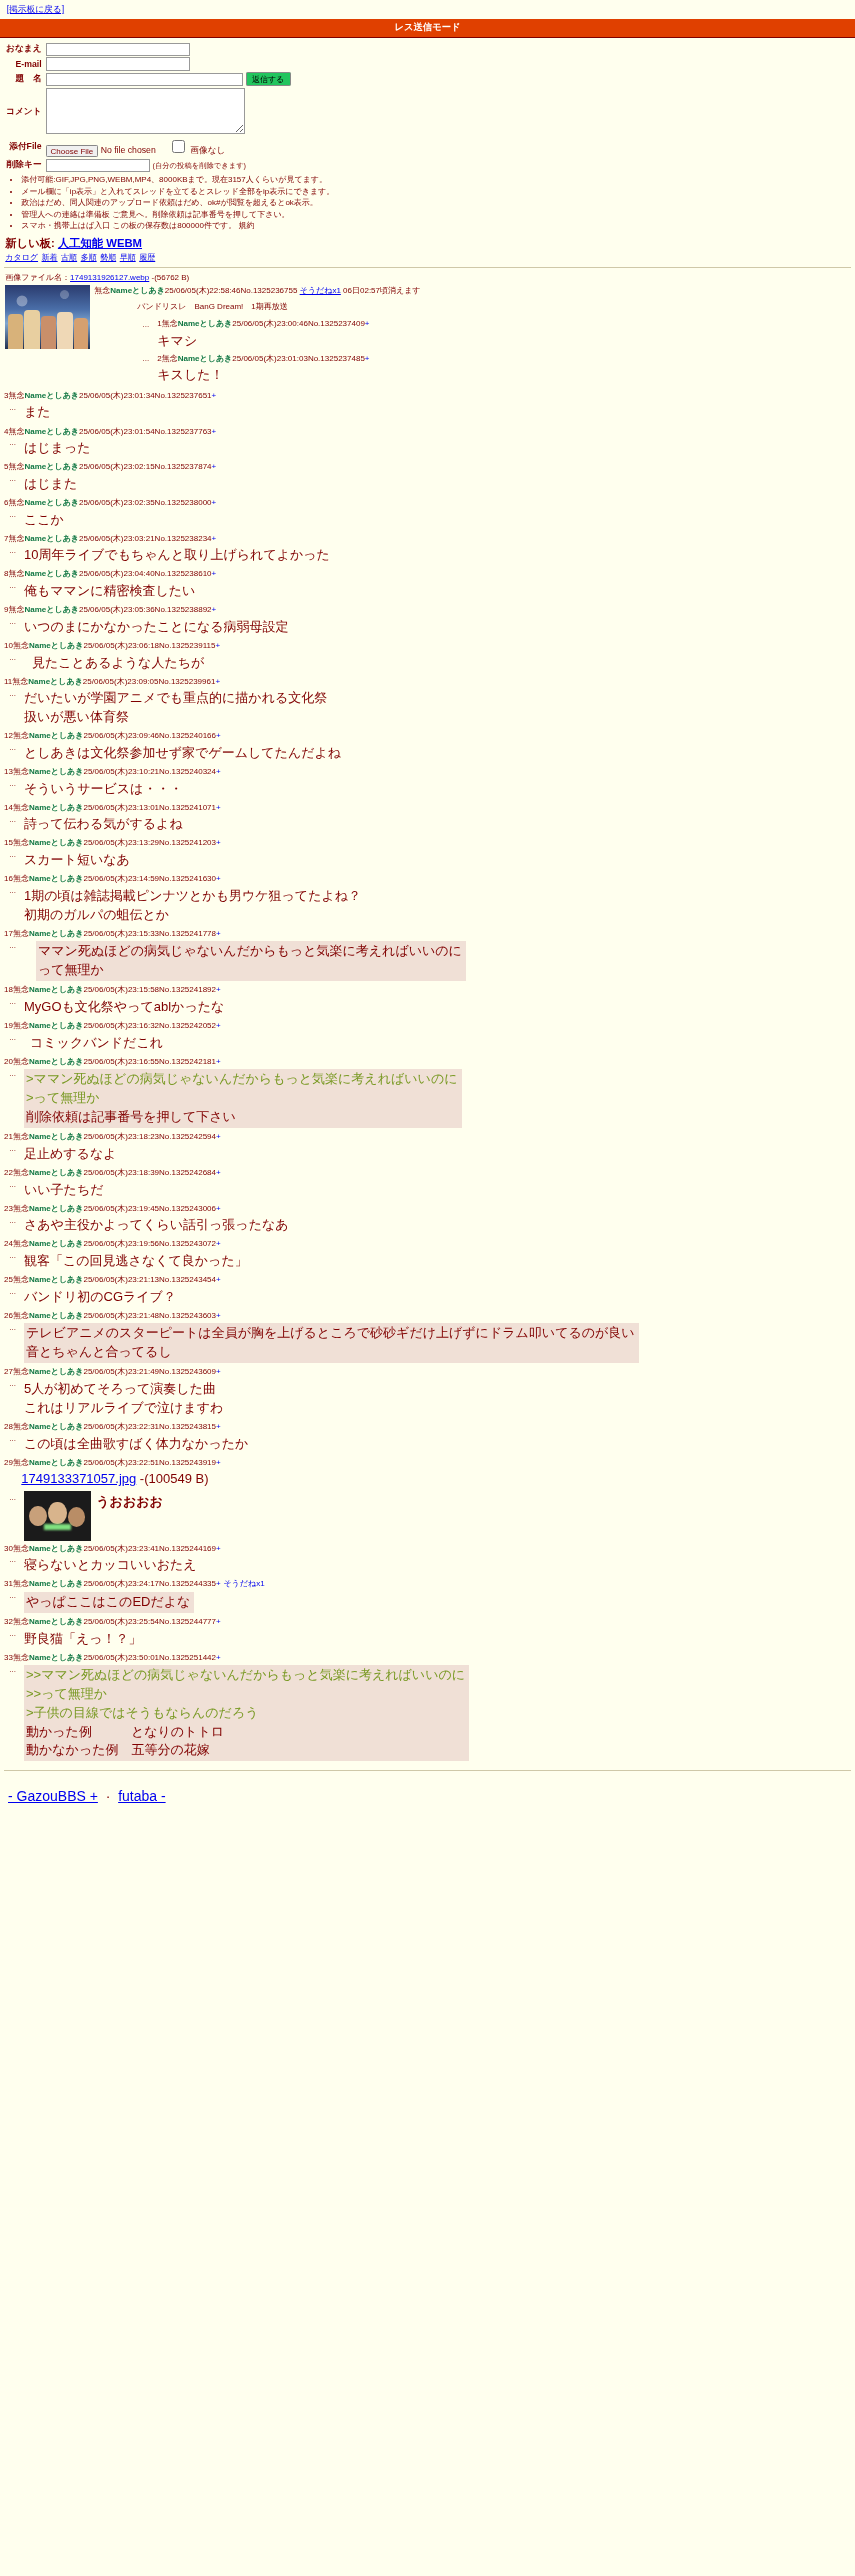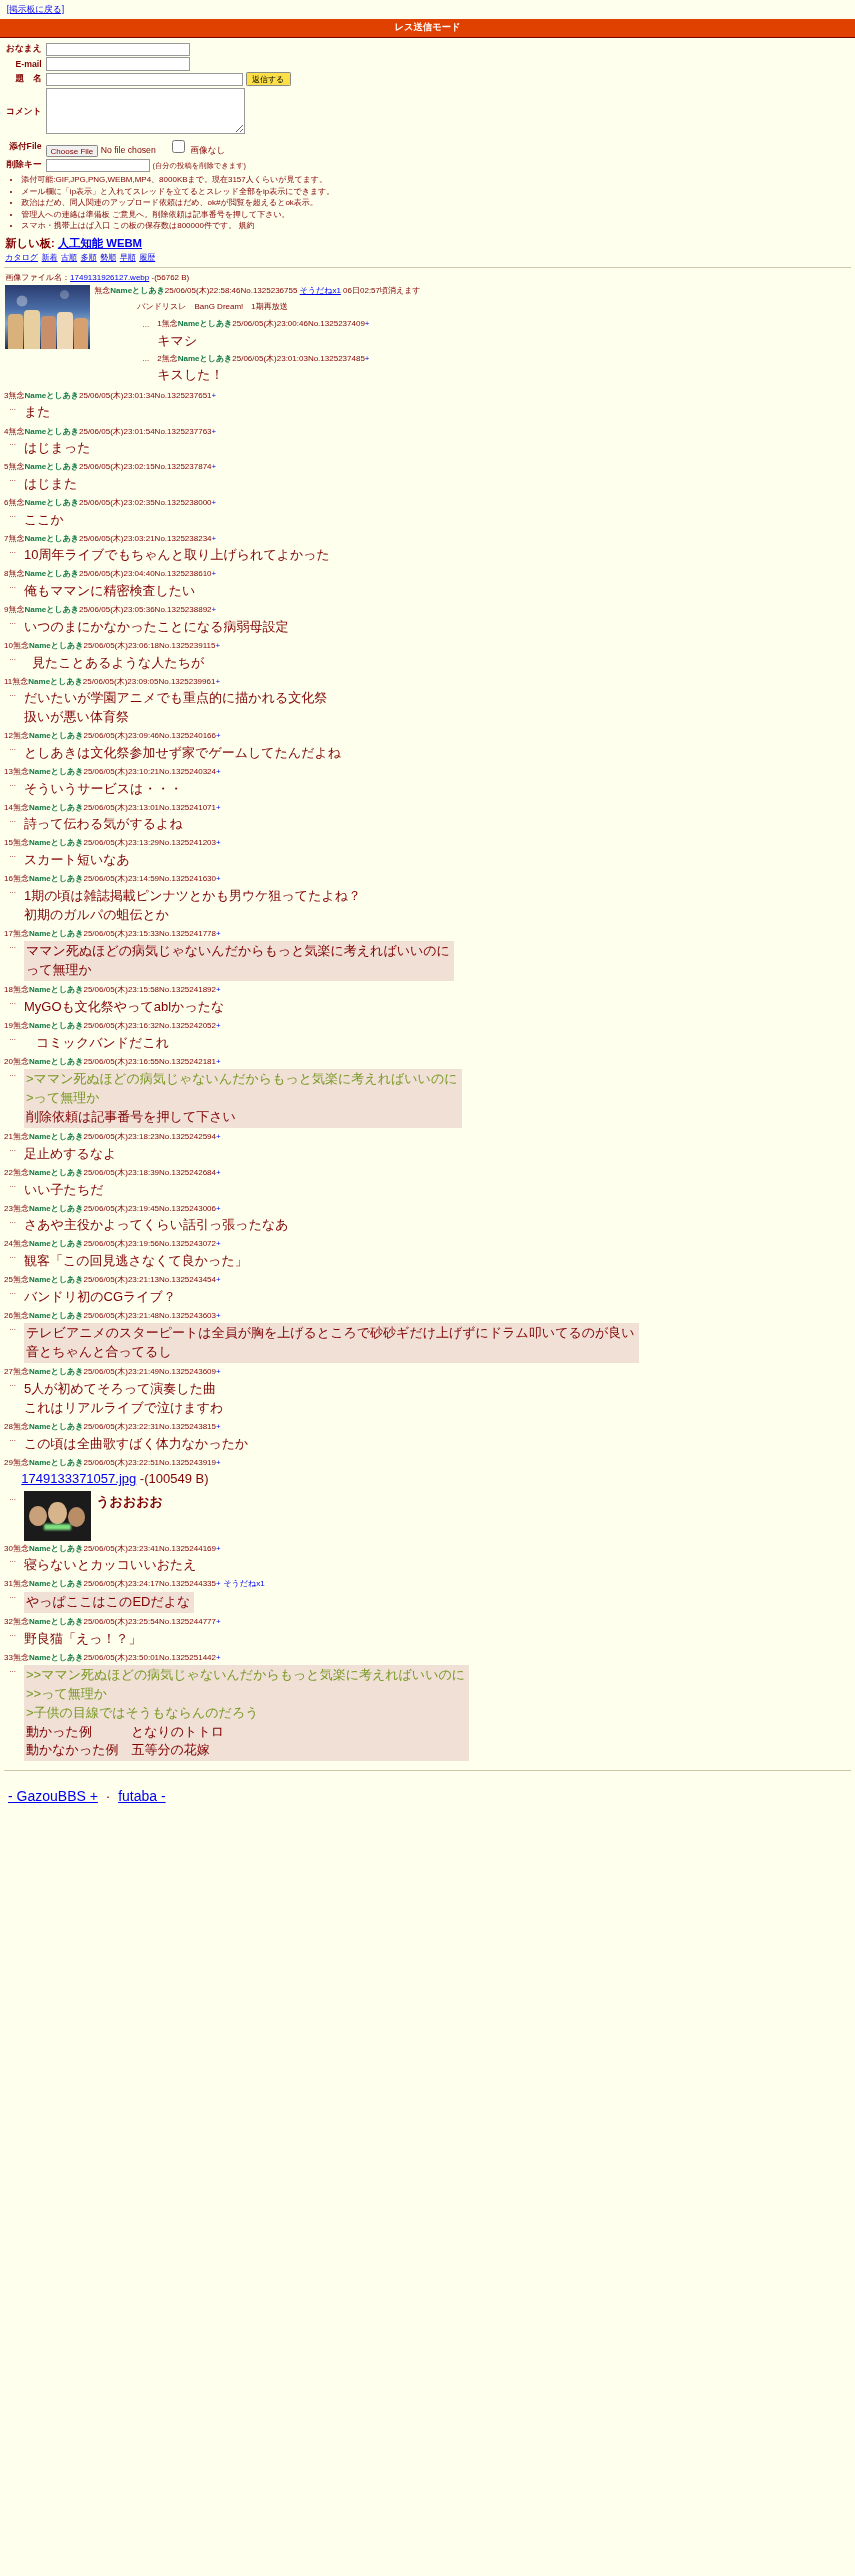--- a/index.html
+++ b/index.html
@@ -12,21 +12,21 @@
   .mode-bar{background:#e04000;color:#ffffff;text-align:center;
     font-weight:bold;font-size:9.3px;padding:2.7px 0;border-bottom:0.7px solid #800000;}
   .formtable{border-collapse:collapse;margin-top:1.3px;}
   .formtable td{padding:0.7px 2px;font-size:8.7px;vertical-align:middle;}
   .lbl{font-weight:bold;color:#800000;text-align:right;white-space:nowrap;font-size:8.7px;}
   input[type=text]{border:0.7px solid #999;background:#fff;height:11.3px;font-size:8px;padding:0 1.3px;}
   .inp-name{width:140px;}
   .inp-mail{width:140px;}
   .inp-sub{width:193px;}
   .inp-del{width:100px;}
-  .btn{font-size:8px;padding:0.7px 5.3px;border:0.7px solid #888;background:#fde047;border-radius:1.3px;}
+  .btn{font-size:8px;padding:0.7px 5.3px;border:0.7px solid #888;background:#22c55e;border-radius:1.3px;}
   textarea{border:0.7px solid #999;width:193px;height:40px;font-size:8px;}
   .filebox{font-size:8px;}
   .filebtn{font-size:8px;border:0.7px solid #888;background:#f0f0f0;padding:0.7px 4px;border-radius:1.3px;}
   .small{font-size:7.3px;}
   .notes{margin:2.7px 0 1.3px 0;padding-left:17.3px;}
   .notes li{margin:0.7px 0;font-size:8px;color:#800000;line-height:1.35;}
   .newthread{font-size:11.3px;font-weight:bold;margin:4px 0 1.3px 1.3px;color:#800000;}
   .newthread a{color:#0000ee;font-size:11.3px;}
   .catline{font-size:8px;margin:0 0 4px 1.3px;}
   .catline a{color:#0000ee;margin-right:1.3px;}
@@ -352,39 +352,39 @@
               <div>1期の頃は雑誌掲載ピンナツとかも男ウケ狙ってたよね？</div>
               <div>初期のガルパの蛆伝とか</div>
             </div>
           </div>
         </div>
       </div>
       <div class="reply">
         <div class="rhead"><span>17</span><span>無念</span><span class="rname">Name</span><span class="rname">としあき</span><span>25/06/05(木)23:15:33</span><span class="rno">No.1325241778</span><a href="#" class="plus">+</a></div>
         <div class="rrow">
           <span class="dots">...</span>
-          <div class="rbody" style="margin-left: 0px;"><div class="hl"><div>ママン死ぬほどの病気じゃないんだからもっと気楽に考えればいいのに</div><div>って無理か</div></div></div>
+          <div class="rbody" style="margin-left: 12px;"><div class="hl"><div>ママン死ぬほどの病気じゃないんだからもっと気楽に考えればいいのに</div><div>って無理か</div></div></div>
         </div>
       </div>
       <div class="reply">
         <div class="rhead"><span>18</span><span>無念</span><span class="rname">Name</span><span class="rname">としあき</span><span>25/06/05(木)23:15:58</span><span class="rno">No.1325241892</span><a href="#" class="plus">+</a></div>
         <div class="rrow">
           <span class="dots">...</span>
           <div class="rbody" style="margin-left: 0px;">
             <div>
               <div>MyGOも文化祭やってablかったな</div>
             </div>
           </div>
         </div>
       </div>
       <div class="reply">
         <div class="rhead"><span>19</span><span>無念</span><span class="rname">Name</span><span class="rname">としあき</span><span>25/06/05(木)23:16:32</span><span class="rno">No.1325242052</span><a href="#" class="plus">+</a></div>
         <div class="rrow">
           <span class="dots">...</span>
-          <div class="rbody" style="margin-left: 12px; font-family: Liberation Serif, serif;">
+          <div class="rbody" style="margin-left: 6px; font-family: Liberation Serif, serif;">
             <div>
               <div>コミックバンドだこれ</div>
             </div>
           </div>
         </div>
       </div>
       <div class="reply">
         <div class="rhead"><span>20</span><span>無念</span><span class="rname">Name</span><span class="rname">としあき</span><span>25/06/05(木)23:16:55</span><span class="rno">No.1325242181</span><a href="#" class="plus">+</a></div>
         <div class="rrow">
           <span class="dots">...</span>

